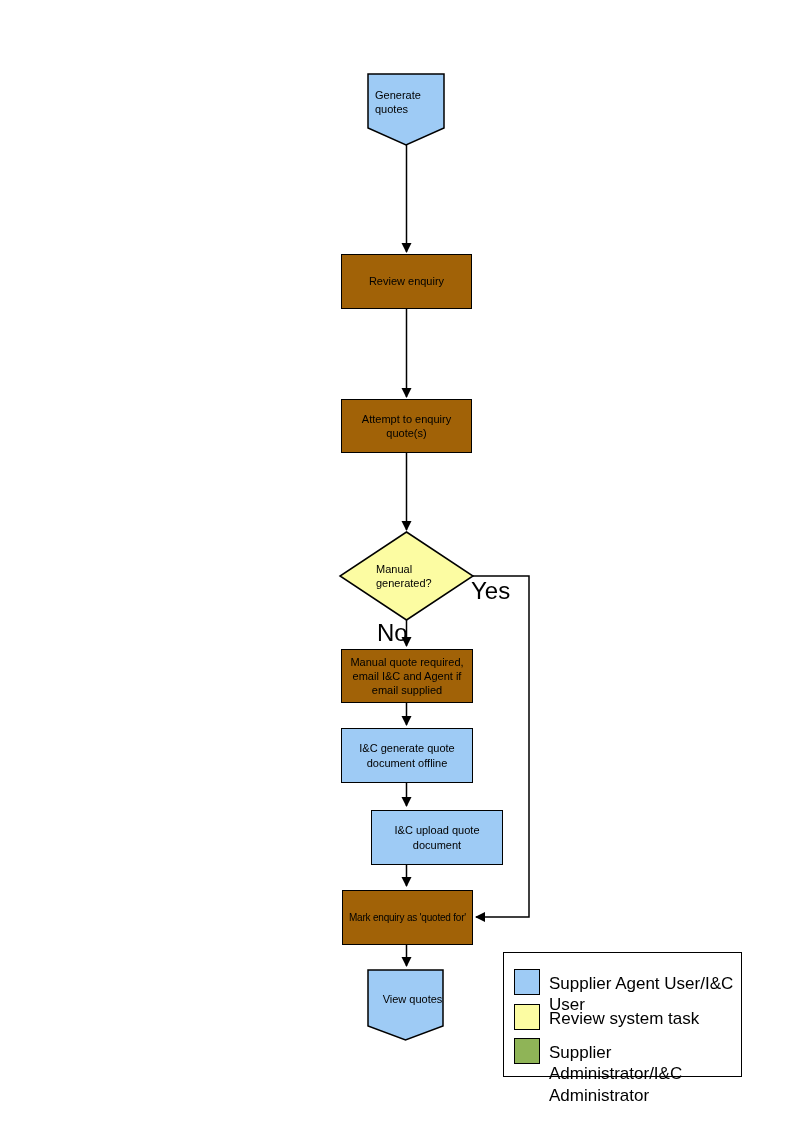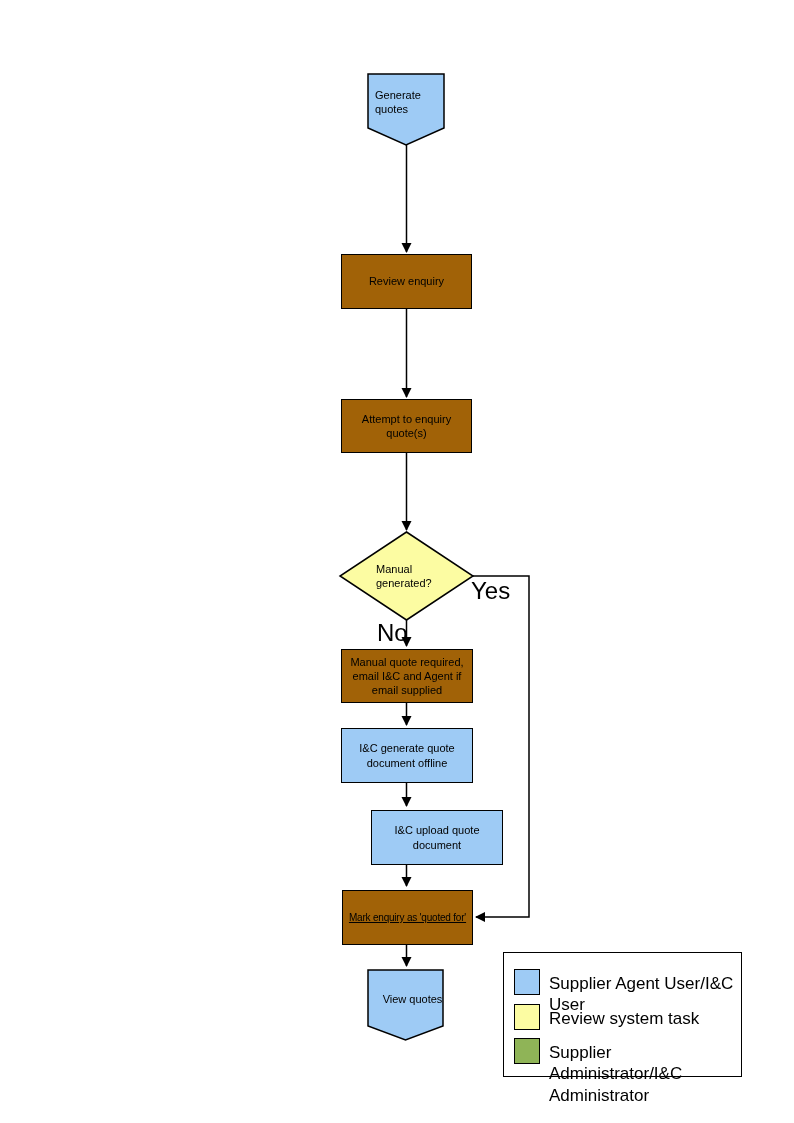--- a/index.html
+++ b/index.html
@@ -9,21 +9,21 @@
   }
   svg.layer { position:absolute; left:0; top:0; width:794px; height:1123px; }
   .node {
     position:absolute; box-sizing:border-box;
     display:flex; align-items:center; justify-content:center;
     text-align:center; font-size:11px; line-height:1.3;
     border:1.5px solid #000; padding:2px 4px;
   }
   .fill-yellow { background:#a16207; }
   .fill-blue   { background:#9ECBF5; }
-  .node-mark { font-size:10px; white-space:nowrap; padding:2px 4px; letter-spacing:-0.2px;text-decoration:underline; }
+  .node-mark { font-size:10px; white-space:nowrap; padding:2px 4px; letter-spacing:-0.2px; }
   .shape-label {
     position:absolute; display:flex; align-items:center; justify-content:center;
     text-align:left; font-size:11px; line-height:1.3; pointer-events:none;margin-left:7px;
   }
   .edge-label {
     position:absolute; font-size:24px; line-height:1; font-weight:400;
   }
   .legend {
     position:absolute; left:503px; top:952px; width:239px; height:125px;
     box-sizing:border-box; border:1px solid #000; background:#fff;

